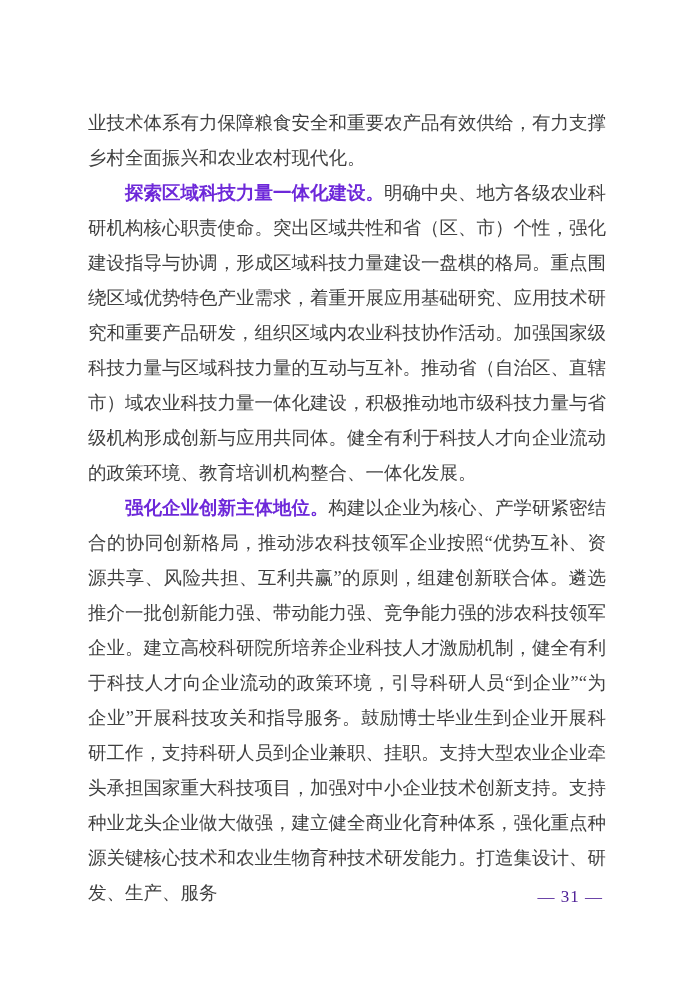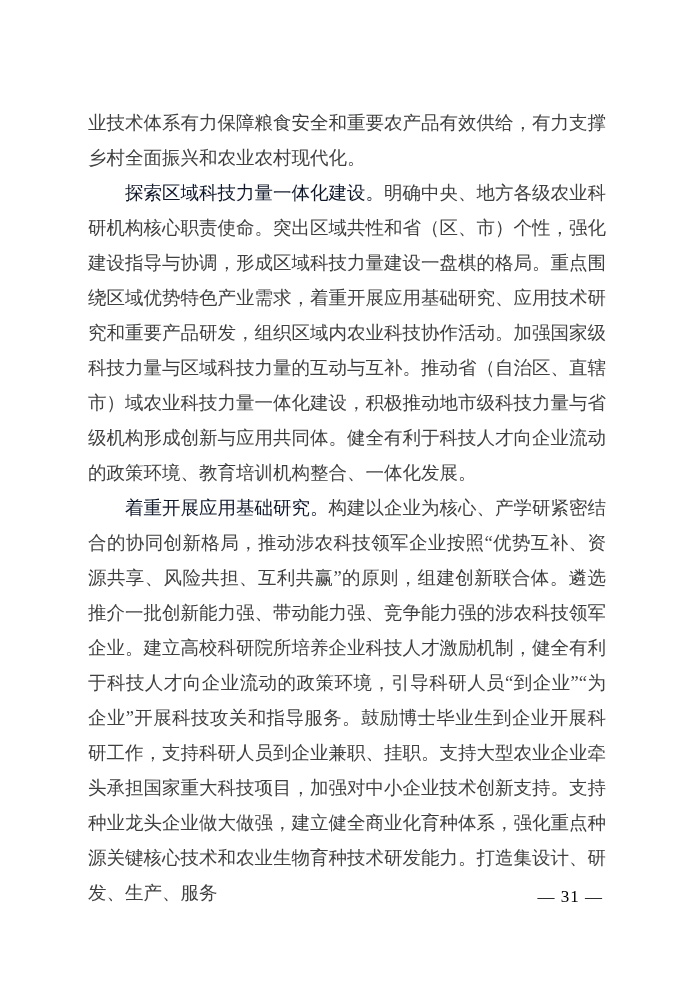--- a/index.html
+++ b/index.html
@@ -27,44 +27,44 @@
     text-justify: inter-character;
   }
   .para {
     margin: 0;
     padding: 0;
   }
   .para.indent {
     text-indent: 2em;
   }
   .lead {
-    font-weight: 400;
-    color: #0f172a;
+    font-weight: 700;
+    color: #6d28d9;
   }
   .page-number {
     position: absolute;
     top: 886px;
     right: 97px;
     font-size: 17px;
     line-height: 22px;
     letter-spacing: 1px;
-    color: #000000;
+    color: #4c1d95;
     font-family: "Liberation Serif", "DejaVu Serif", serif;
   }
 </style>
 </head>
 <body>
 
 <div class="page">
 
   <div class="doc-content">
 
     <p class="para"><span>业技术体系有力保障粮食安全和重要农产品有效供给，有力支撑乡村全面振兴和农业农村现代化。</span></p>
 
     <p class="para indent"><span class="lead">探索区域科技力量一体化建设。</span><span>明确中央、地方各级农业科研机构核心职责使命。突出区域共性和省（区、市）个性，强化建设指导与协调，形成区域科技力量建设一盘棋的格局。重点围绕区域优势特色产业需求，着重开展应用基础研究、应用技术研究和重要产品研发，组织区域内农业科技协作活动。加强国家级科技力量与区域科技力量的互动与互补。推动省（自治区、直辖市）域农业科技力量一体化建设，积极推动地市级科技力量与省级机构形成创新与应用共同体。健全有利于科技人才向企业流动的政策环境、教育培训机构整合、一体化发展。</span></p>
 
-    <p class="para indent"><span class="lead">着重开展应用基础研究。</span><span>构建以企业为核心、产学研紧密结合的协同创新格局，推动涉农科技领军企业按照“优势互补、资源共享、风险共担、互利共赢”的原则，组建创新联合体。遴选推介一批创新能力强、带动能力强、竞争能力强的涉农科技领军企业。建立高校科研院所培养企业科技人才激励机制，健全有利于科技人才向企业流动的政策环境，引导科研人员“到企业”“为企业”开展科技攻关和指导服务。鼓励博士毕业生到企业开展科研工作，支持科研人员到企业兼职、挂职。支持大型农业企业牵头承担国家重大科技项目，加强对中小企业技术创新支持。支持种业龙头企业做大做强，建立健全商业化育种体系，强化重点种源关键核心技术和农业生物育种技术研发能力。打造集设计、研发、生产、服务</span></p>
+    <p class="para indent"><span class="lead">强化企业创新主体地位。</span><span>构建以企业为核心、产学研紧密结合的协同创新格局，推动涉农科技领军企业按照“优势互补、资源共享、风险共担、互利共赢”的原则，组建创新联合体。遴选推介一批创新能力强、带动能力强、竞争能力强的涉农科技领军企业。建立高校科研院所培养企业科技人才激励机制，健全有利于科技人才向企业流动的政策环境，引导科研人员“到企业”“为企业”开展科技攻关和指导服务。鼓励博士毕业生到企业开展科研工作，支持科研人员到企业兼职、挂职。支持大型农业企业牵头承担国家重大科技项目，加强对中小企业技术创新支持。支持种业龙头企业做大做强，建立健全商业化育种体系，强化重点种源关键核心技术和农业生物育种技术研发能力。打造集设计、研发、生产、服务</span></p>
 
   </div>
 
   <div class="page-number">— 31 —</div>
 
 </div>
 
 </body></html>

